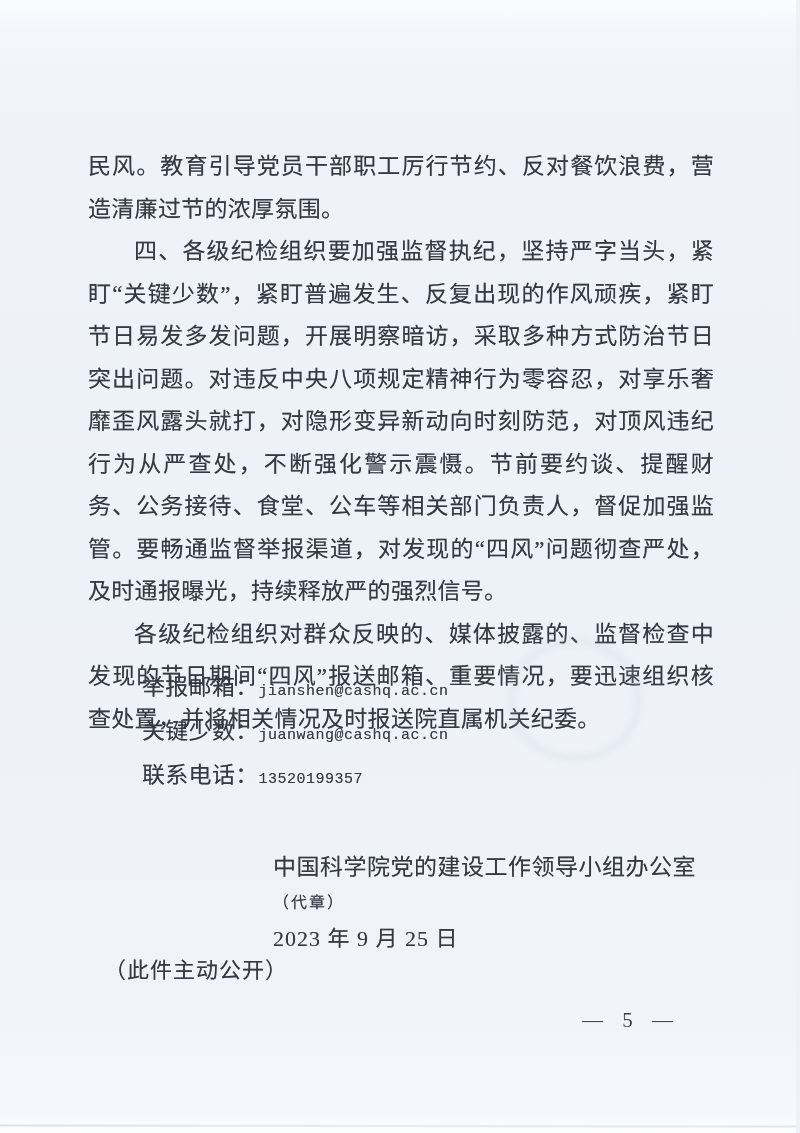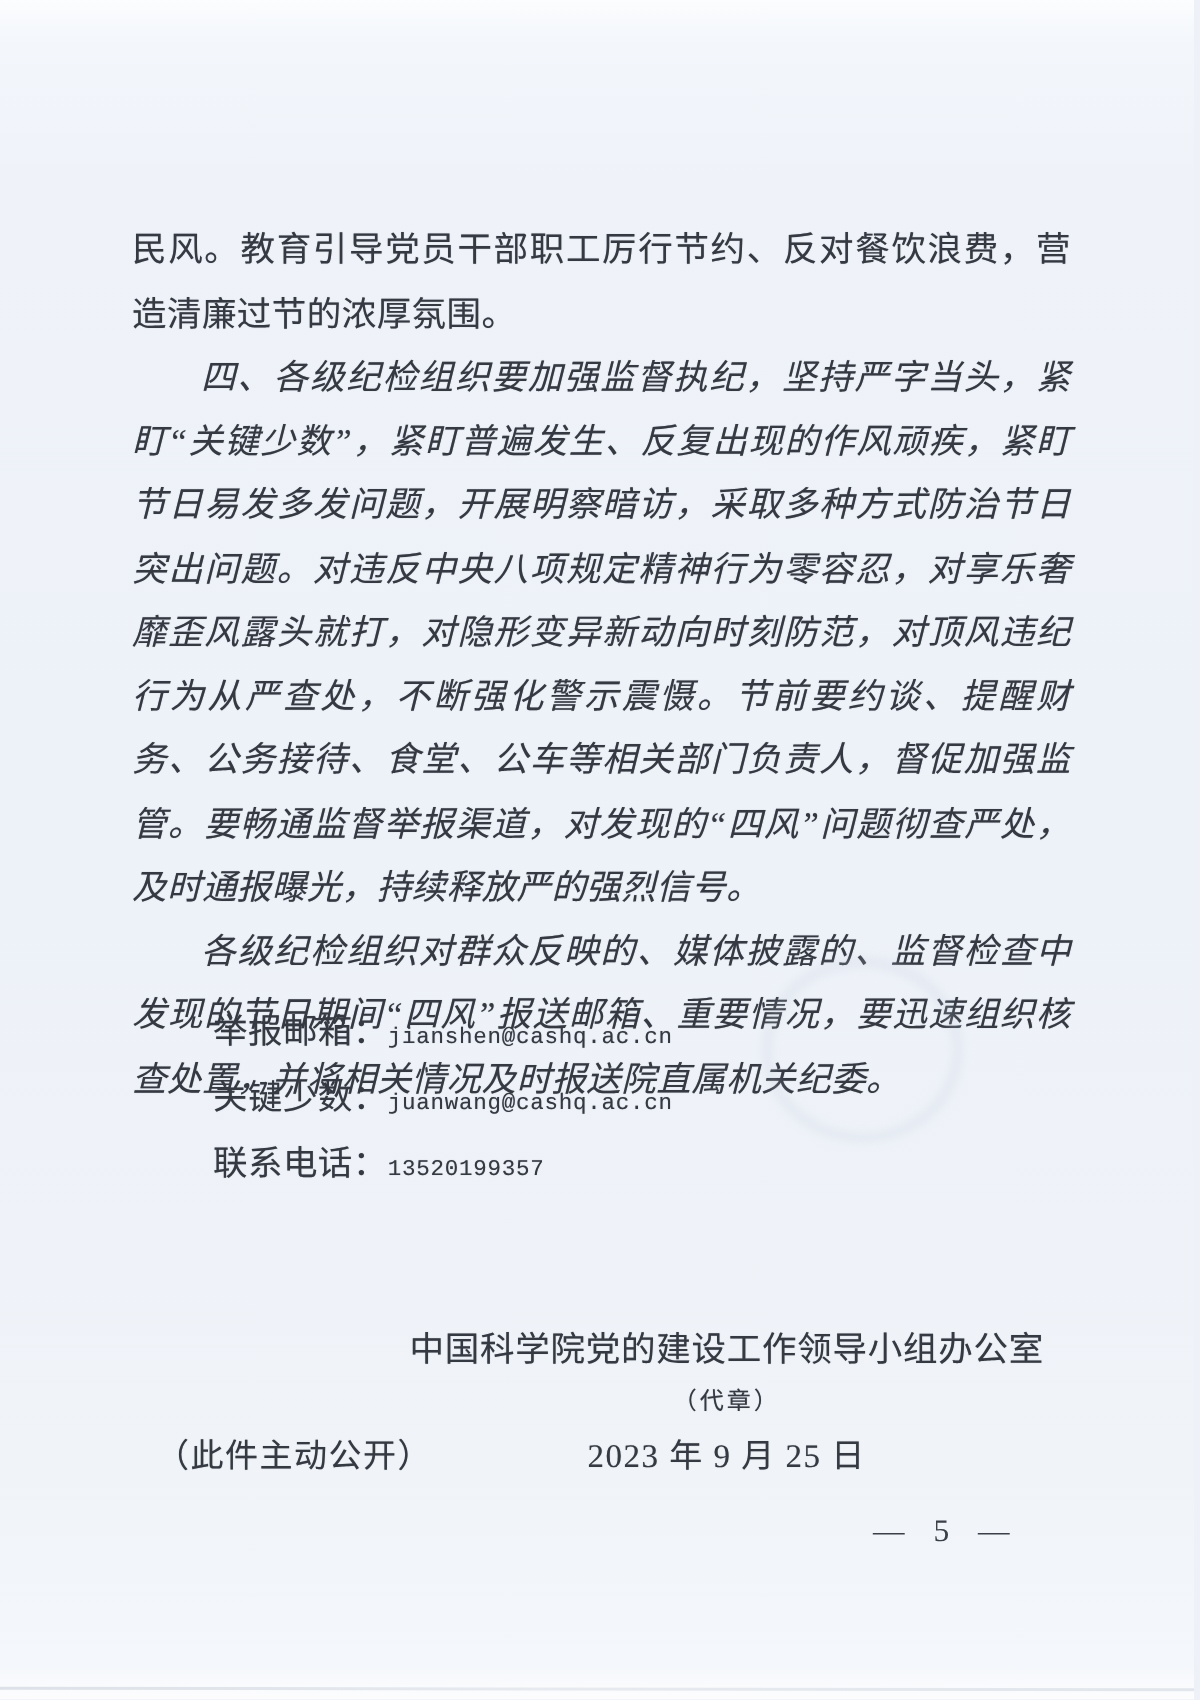--- a/index.html
+++ b/index.html
@@ -59,21 +59,20 @@
     font-size: 23px;
     line-height: 42.5px;
     letter-spacing: 0.3px;
     text-align: justify;
     text-align-last: left;
     color: #343942;
     text-shadow: 0 0 0.6px rgba(52, 57, 66, 0.45);
   }
   .para.indent {
     text-indent: 2em;
-    font-style: italic;
   }
   .contacts {
     position: absolute;
     left: 142px;
     top: 668px;
   }
   .contact-line {
     font-size: 23px;
     line-height: 40px;
     letter-spacing: 0.3px;
@@ -82,23 +81,22 @@
   }
   .contact-value {
     font-family: Liberation Mono, monospace;
     font-size: 15px;
     letter-spacing: 0.5px;
   }
   .signature {
     position: absolute;
     right: 100px;
     top: 851px;
-    text-align: center;
+    text-align: left;
     text-shadow: 0 0 0.6px rgba(52, 57, 66, 0.45);
-    margin-top: 32px;
   }
   .sig-org {
     font-size: 23px;
     letter-spacing: 0.5px;
     line-height: 34px;
     white-space: nowrap;
   }
   .sig-seal {
     font-size: 16px;
     line-height: 36px;

